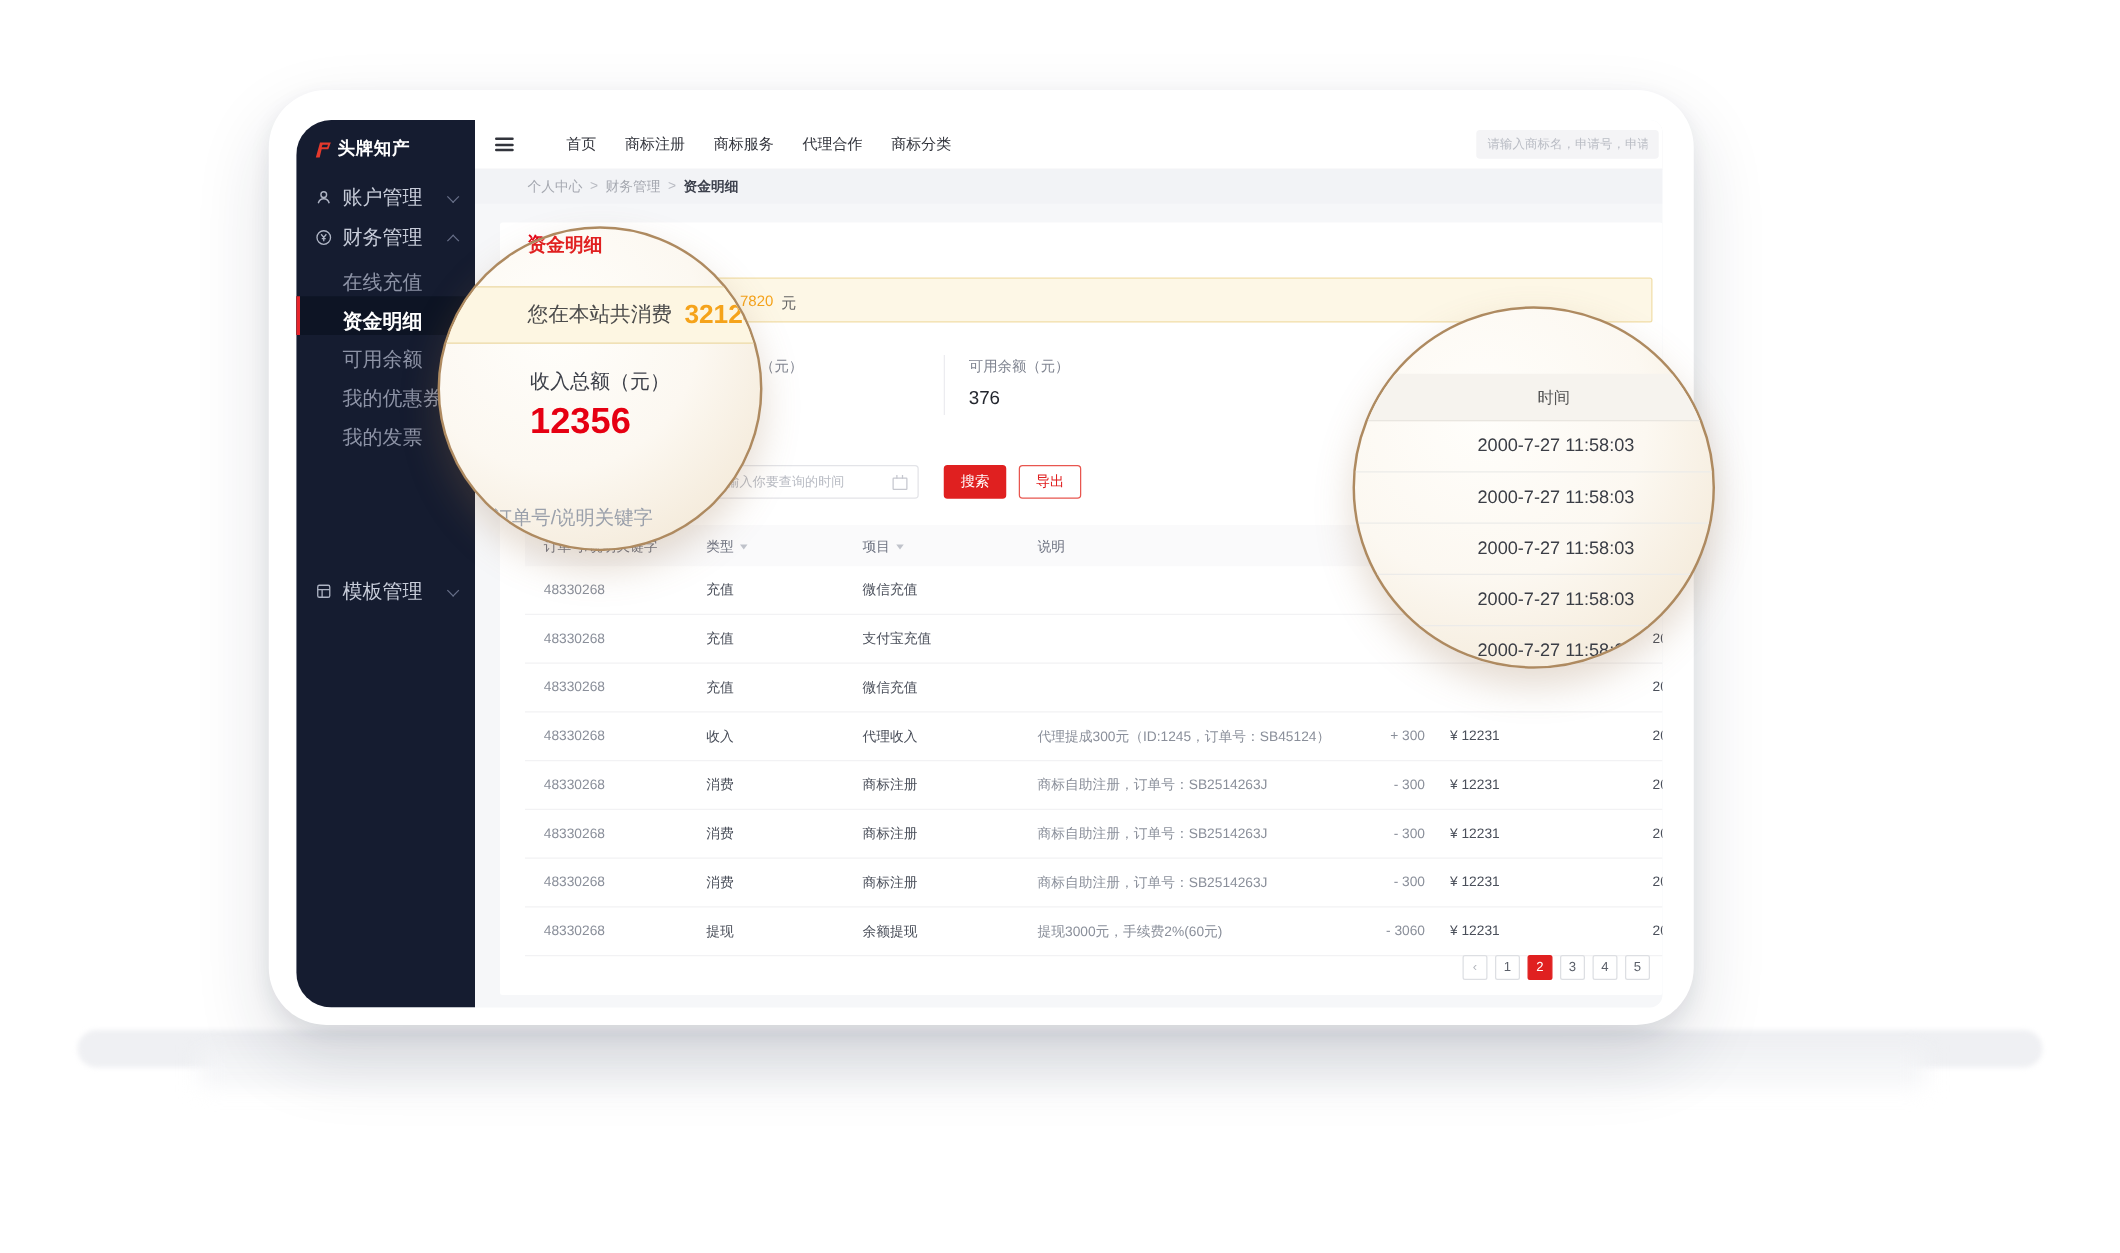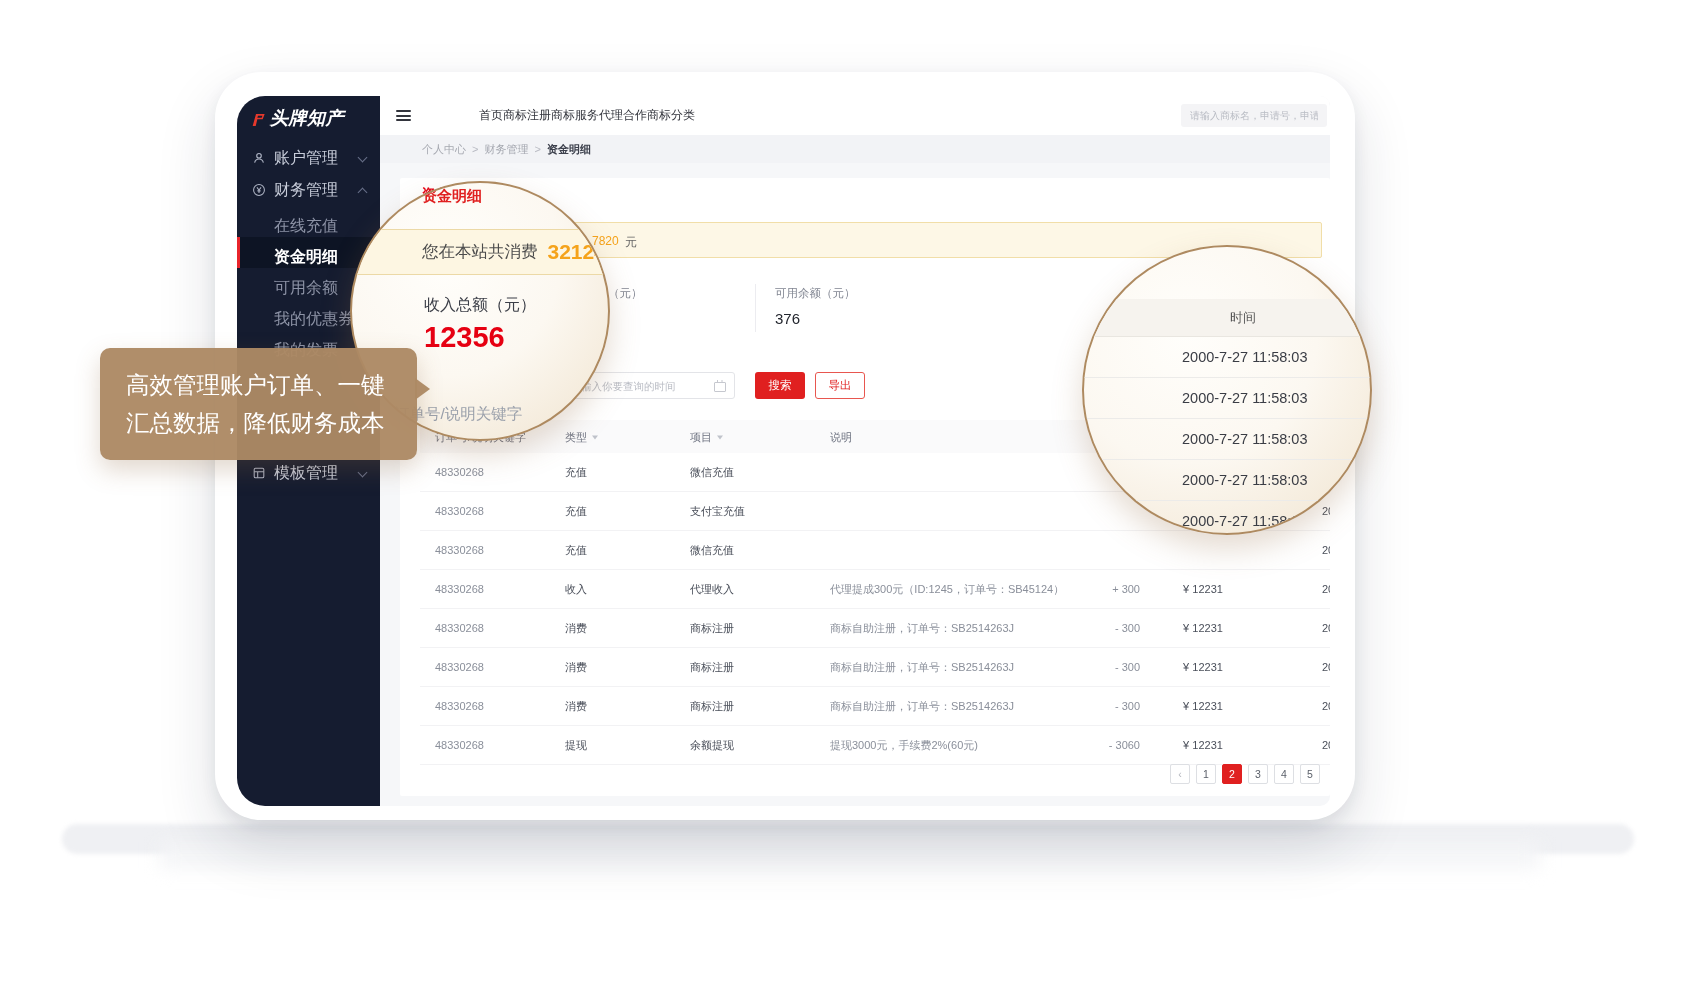--- a/index.html
+++ b/index.html
@@ -8,36 +8,36 @@
   
   .base1{position:absolute;left:62px;top:824px;width:1572px;height:30px;background:#eff0f3;border-radius:16px;filter:blur(2px)}
   .base2{position:absolute;left:160px;top:842px;width:1380px;height:26px;background:#f4f5f7;filter:blur(9px)}
   
   .laptop{position:absolute;left:215px;top:72px;width:1140px;height:748px;background:#fff;border-radius:46px;
           box-shadow:0 26px 60px rgba(25,32,60,.14),0 6px 16px rgba(25,32,60,.08)}
   .app{position:absolute;left:22px;top:24px;width:1093px;height:710px;border-radius:28px 10px 10px 28px;overflow:hidden;background:#f6f7f9}
   
   .sidebar{position:absolute;left:0;top:0;bottom:0;width:143px;background:#151c30}
   .logo{height:46px;display:flex;align-items:center;padding-left:13px;gap:6px}
-  .logo-text{color:#fff;font-size:18px;font-weight:bold;font-style:italic;letter-spacing:.5px;line-height:15px}
+  .logo-text{color:#fff;font-size:14px;font-weight:bold;letter-spacing:.5px;line-height:15px}
   .logo-sub{margin-top:2px;height:3px;width:46px;background:repeating-linear-gradient(90deg,#c8432f 0 3px,transparent 3px 6px)}
   .side-item{position:relative;height:32px;display:flex;align-items:center;padding-left:15px;gap:8px;color:#c7ccd9;font-size:16px;cursor:pointer}
   .si-icon{width:14px;height:14px;flex:0 0 14px}
   .chev{position:absolute;right:14px;width:6px;height:6px;border-right:1.4px solid #687089;border-bottom:1.4px solid #687089}
   .chev.down{transform:rotate(45deg);top:12px}
   .chev.up{transform:rotate(-135deg);top:15px}
   .side-sub{height:31px;display:flex;align-items:flex-end;padding-left:37px;color:#8d93a6;font-size:16px;cursor:pointer}
   .side-sub.active{background:#0d1424;color:#fff;border-left:3px solid #e8242b;padding-left:34px;font-weight:bold}
   .side-item.template{margin-top:96px}
   
   .main{position:absolute;left:143px;top:0;right:0;bottom:0}
   .navbar{position:absolute;left:0;top:0;right:0;height:39px;background:#fff;display:flex;align-items:center;box-shadow:0 1px 0 rgba(0,0,0,.04)}
   .burger{margin-left:16px;width:15px;cursor:pointer}
   .burger i{display:block;height:2px;background:#32343c;margin:2.6px 0;border-radius:1px}
-  .topnav{display:flex;margin-left:68px;}
+  .topnav{display:flex;margin-left:42px;gap:23px}
   .topnav span{font-size:12px;color:#32343c;cursor:pointer;white-space:nowrap}
   .topsearch{position:absolute;right:3px;top:8px;width:128px;height:23px;background:#f4f4f6;border:none;border-radius:3px;
              font-size:10px;color:#888;padding:0 9px;outline:none}
   .topsearch::placeholder{color:#b9bcc4}
   .crumbs{position:absolute;left:0;top:39px;right:0;height:28px;background:#f2f3f6;display:flex;align-items:center;padding-left:42px;
           font-size:11px;color:#a5a8b0;gap:6px}
   .crumbs b{color:#3d414d}
   .crumbs .sep{color:#b8bac2}
   
   .card{position:absolute;left:20px;top:82px;width:930px;height:618px;background:#fff;border-radius:2px}
@@ -58,21 +58,21 @@
   .datebox input{border:none;outline:none;width:118px;height:100%;padding:0 0 0 10px;font-size:10.5px;color:#777;background:transparent}
   .datebox input::placeholder{color:#b9bcc4}
   .cal{position:absolute;right:8px;top:9px;width:10px;height:8px;border:1px solid #c6c8cf;border-radius:1px}
   .cal::before{content:"";position:absolute;left:1.5px;top:-3px;width:1.5px;height:3px;background:#c6c8cf;box-shadow:4.5px 0 0 #c6c8cf}
   .btn-red{position:absolute;left:355px;top:194px;width:50px;height:27px;background:#e02020;color:#fff;border:none;border-radius:3px;font-size:11.5px;cursor:pointer}
   .btn-ghost{position:absolute;left:415px;top:194px;width:50px;height:27px;background:#fff;color:#e02020;border:1px solid #e8564f;border-radius:3px;font-size:11.5px;cursor:pointer;box-sizing:border-box}
   
   .thead{position:absolute;left:20px;right:0;top:242px;height:33px;background:#fafafb;font-size:11px;color:#6d7280}
   .cell{position:absolute;top:50%;transform:translateY(-50%);white-space:nowrap}
   .co{left:15px}.ct{left:145px}.cp{left:270px}.cd{left:410px}
-  .ca{left:620px;width:100px;text-align:right}.cb{left:740px;width:86px;text-align:center}.ctime{left:902px;width:150px}
+  .ca{left:620px;width:100px;text-align:right}.cb{left:740px;width:86px;text-align:left}.ctime{left:902px;width:150px}
   .caret{display:inline-block;width:0;height:0;border-left:3.5px solid transparent;border-right:3.5px solid transparent;
          border-top:4px solid #c0c3cb;margin-left:5px;vertical-align:1px}
   .tbody{position:absolute;left:20px;right:0;top:275px}
   .trow{position:relative;height:38px;border-bottom:1px solid #f2f2f4;font-size:11px}
   .trow .co,.trow .cd,.trow .ca{color:#8a8f9a}
   .trow .ct,.trow .cp,.trow .cb,.trow .ctime{color:#4a4f5a}
   .pager{position:absolute;right:10px;top:586px;display:flex;gap:6px}
   .pg{min-width:20px;height:20px;line-height:18px;box-sizing:border-box;border:1px solid #dddfe3;border-radius:2px;background:#fff;
       font-size:10.5px;color:#5a5f69;text-align:center;cursor:pointer;padding:0 5px}
   .pg.prev{color:#b3b6bd}
@@ -344,17 +344,13 @@
     <div class="mr-head">时间</div>
     <div class="mr-rows">
       <div class="mr-row">2000-7-27 11:58:03</div>
       <div class="mr-row">2000-7-27 11:58:03</div>
       <div class="mr-row">2000-7-27 11:58:03</div>
       <div class="mr-row">2000-7-27 11:58:03</div>
       <div class="mr-row">2000-7-27 11:58:03</div>
     </div>
   </div>
 
-  <div class="bubble bubble-left">
-    <span>高效管理账户订单、一键汇总数据，降低财务成本</span>
-    <i class="tail"></i>
-  </div>
 </div>
 
 </body></html>

